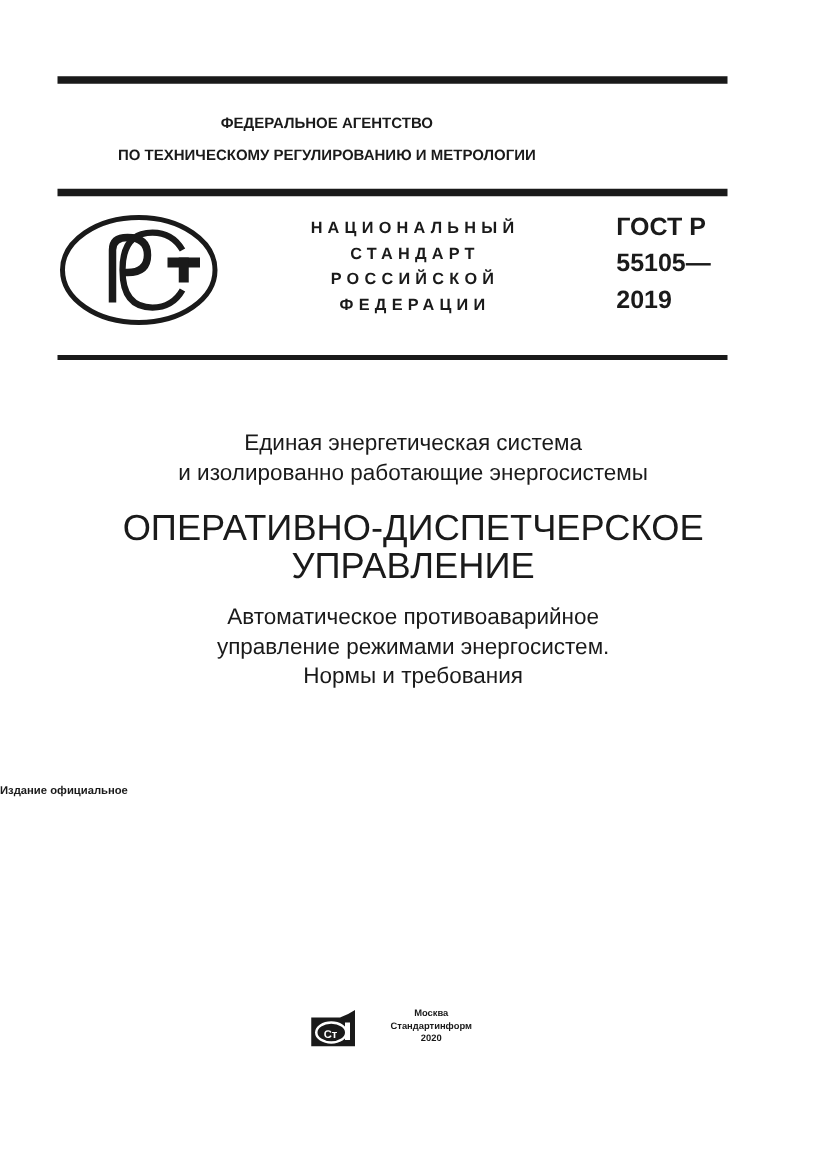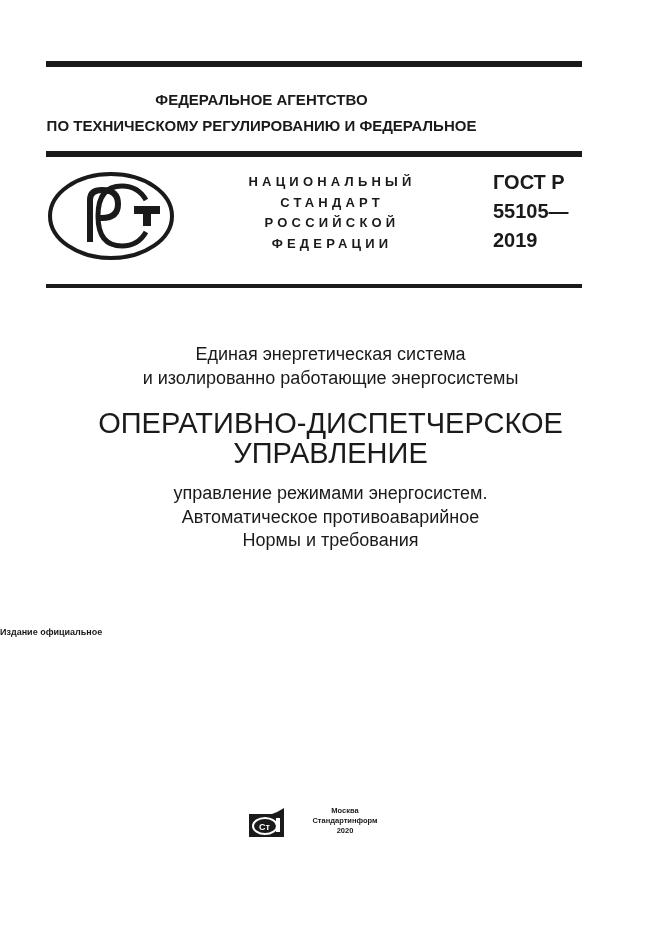--- a/index.html
+++ b/index.html
@@ -3,21 +3,21 @@
 <meta charset="utf-8">
 <style>
   html, body { margin: 0; padding: 0; background: #ffffff; }
   body { width: 661px; height: 935px; position: relative; overflow: hidden;
          font-family: "Liberation Sans", sans-serif; color: #1a1a1a; }
   .rule { position: absolute; left: 46px; width: 536px; background: #1a1a1a; }
   .rule-top { top: 61px; height: 6px; }
   .rule-mid { top: 151px; height: 6px; }
   .rule-bot { top: 284px; height: 4px; }
   .agency { position: absolute; left: 0; width: 523px; text-align: center;
-            font-weight: bold; font-size: 15px; }
+            font-weight: bold; font-size: 12px; }
   .agency-1 { top: 91px; }
   .agency-2 { top: 117px; }
   .logo { position: absolute; left: 46px; top: 170px; width: 130px; height: 92px; }
   .nat { position: absolute; left: 232px; top: 172px; width: 200px; text-align: center;
          font-weight: bold; font-size: 13px; letter-spacing: 4.2px; line-height: 20.5px; }
   .gost { position: absolute; left: 493px; top: 168px; font-weight: bold;
           font-size: 20px; line-height: 29px; }
   .title-block { position: absolute; left: 0; width: 661px; text-align: center; font-weight: normal; }
   .t1 { top: 342px; font-size: 18px; line-height: 24px; }
   .t2 { top: 408px; font-size: 29px; line-height: 30px; }
@@ -26,21 +26,21 @@
              font-weight: bold; font-size: 9px; }
   .pub-logo { position: absolute; left: 248px; top: 806px; width: 40px; height: 32px; }
   .pub-text { position: absolute; left: 300px; top: 806px; width: 90px; text-align: center;
               font-weight: bold; font-size: 7.5px; line-height: 10px; }
 </style>
 </head>
 <body>
 
 <div class="rule rule-top"></div>
 <div class="agency agency-1">ФЕДЕРАЛЬНОЕ АГЕНТСТВО</div>
-<div class="agency agency-2">ПО ТЕХНИЧЕСКОМУ РЕГУЛИРОВАНИЮ И ФЕДЕРАЛЬНОЕ</div>
+<div class="agency agency-2">ПО ТЕХНИЧЕСКОМУ РЕГУЛИРОВАНИЮ И МЕТРОЛОГИИ</div>
 <div class="rule rule-mid"></div>
 
 <div class="logo">
   <svg width="130" height="92" viewBox="0 0 130 92">
     <ellipse cx="65" cy="46" rx="61" ry="42" fill="none" stroke="#1a1a1a" stroke-width="4"></ellipse>
     <path d="M44 72 L44 30 Q44 20 56 20 Q72 20 72 34 Q72 48 56 48 L50 48" fill="none" stroke="#1a1a1a" stroke-width="6"></path>
     <path d="M100 30 Q92 16 76 16 Q52 16 52 46 Q52 76 76 76 Q92 76 100 62" fill="none" stroke="#1a1a1a" stroke-width="5"></path>
     <rect x="88" y="36" width="26" height="8" fill="#1a1a1a"></rect>
     <rect x="97" y="36" width="8" height="20" fill="#1a1a1a"></rect>
   </svg>
@@ -65,22 +65,22 @@
   <div>Единая энергетическая система</div>
   <div>и изолированно работающие энергосистемы</div>
 </div>
 
 <div class="title-block t2">
   <div>ОПЕРАТИВНО-ДИСПЕТЧЕРСКОЕ</div>
   <div>УПРАВЛЕНИЕ</div>
 </div>
 
 <div class="title-block t3">
+  <div>Автоматическое противоаварийное</div>
   <div>управление режимами энергосистем.</div>
-  <div>Автоматическое противоаварийное</div>
   <div>Нормы и требования</div>
 </div>
 
 <div class="edition">Издание официальное</div>
 
 <div class="pub-logo">
   <svg width="40" height="32" viewBox="0 0 40 32">
     <path d="M1 8 L1 31 L36 31 L36 2 Q30 6 24 8 Z" fill="#1a1a1a"></path>
     <ellipse cx="17" cy="20" rx="12" ry="8" fill="none" stroke="#ffffff" stroke-width="2"></ellipse>
     <text x="11" y="24" font-family="Liberation Sans, sans-serif" font-size="9" font-weight="bold" fill="#ffffff">Ст</text>

